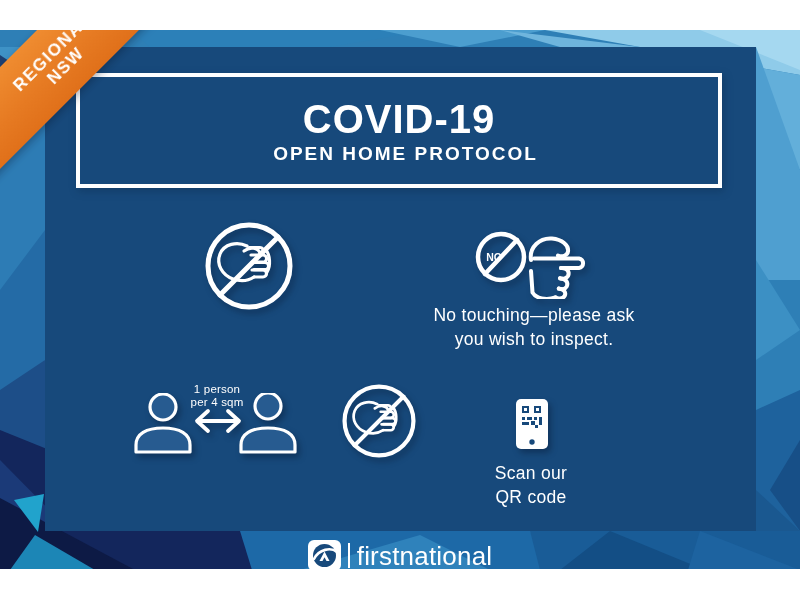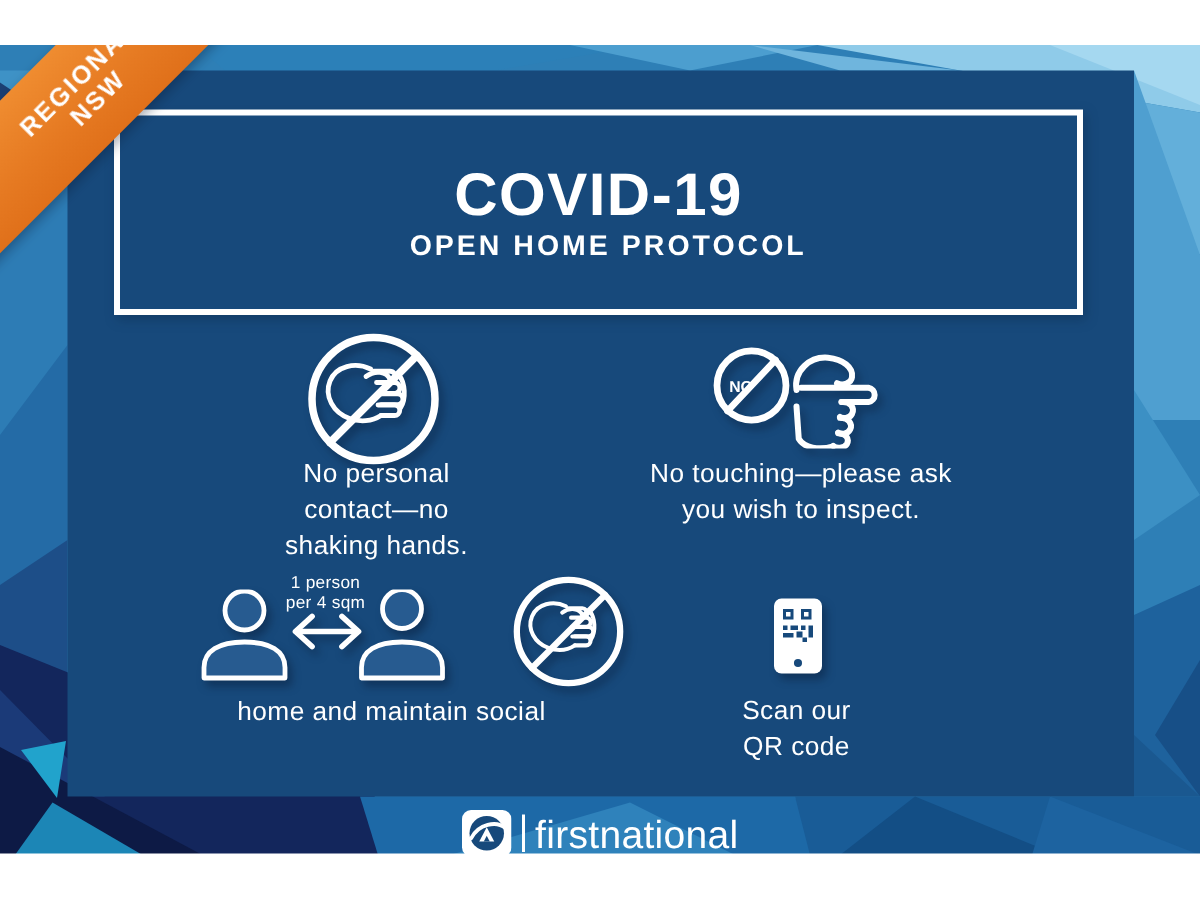--- a/index.html
+++ b/index.html
@@ -23,21 +23,21 @@
     background:linear-gradient(180deg,#EF8C30 0%, #E67A22 60%, #E0701A 100%);
     transform:rotate(-45deg); z-index:8;
     display:flex; flex-direction:column; align-items:center; justify-content:center;
     filter:drop-shadow(2px 3px 4px rgba(5,20,45,0.35));
   }
   .ribbon .rline {
     font-size:17px; font-weight:bold; letter-spacing:1.5px; line-height:19px; color:#fff;
   }
 
   .title-box {
-    position:absolute; left:31px; top:26px; width:646px; height:137px;
+    position:absolute; left:31px; top:26px; width:646px; height:115px;
     border:4px solid #ffffff; background:#17497B;
     display:flex; flex-direction:column; align-items:center; justify-content:center; gap:3px;
     filter:drop-shadow(2px 3px 4px rgba(5,20,45,0.25));
   }
   .title-main { font-size:40px; font-weight:bold; letter-spacing:1px; line-height:42px; }
   .title-sub  { font-size:19px; font-weight:bold; letter-spacing:2px; line-height:21px;margin-left:13px; }
 
   .icon-svg { position:absolute; filter:drop-shadow(3px 4px 3px rgba(5,20,45,0.4)); }
   .cap-text { position:absolute; text-align:center; font-size:17.5px; line-height:24px; letter-spacing:0.3px; }
   .small-label { position:absolute; text-align:center; font-size:11.5px; line-height:12.5px; letter-spacing:0.2px; }
@@ -101,25 +101,20 @@
         <path d="M45,35 C51,30.5 59,31.5 61,37"></path>
         <path d="M50,31.5 h11 a3.6,3.6 0 0 1 3.4,4.6"></path>
         <path d="M52,39 h12 a3.6,3.6 0 0 1 0,7.2 h-11"></path>
         <path d="M53,46.5 h13 a3.6,3.6 0 0 1 0,7.2 h-11"></path>
         <path d="M53,54 h11 a3.5,3.5 0 0 1 0,7 h-9"></path>
         <path d="M67,34 c4,5 5,16 1,22"></path>
       </g>
       <line x1="79" y1="21" x2="21" y2="79" stroke-width="5"></line>
     </g>
   </svg>
-  <div class="cap-text" style="left:96px; top:256px; width:220px;">
-    <div>No personal</div>
-    <div>contact—no</div>
-    <div>shaking hands.</div>
-  </div>
 
   <svg class="icon-svg" style="left:429px; top:174px;" width="135" height="78" viewBox="0 0 135 78">
     <g fill="none" stroke="#ffffff" stroke-linecap="round" stroke-linejoin="round">
       <circle cx="27" cy="36" r="23" stroke-width="4.5"></circle>
       <line x1="43" y1="19" x2="11" y2="53" stroke-width="4.5"></line>
       <g stroke-width="4">
         <path d="M57,39 C55,26 66,16.5 78,17.5 C88,18.5 95,24 94,30.5 C93.5,34.5 88,36.5 84,34.5"></path>
         <path d="M60,37.5 L105,37.5 A4.8,4.8 0 0 1 105,47 L87,47"></path>
         <path d="M87,47 C93,46.5 96,51 94,55 C92.3,58.2 87.5,58.3 86,57"></path>
         <path d="M86,57.5 C91.5,57.2 94.6,61.5 92.8,65.3 C91,68.8 86.3,68.8 84.8,67.4"></path>
@@ -160,21 +155,20 @@
         <path d="M50,31.5 h11 a3.6,3.6 0 0 1 3.4,4.6"></path>
         <path d="M52,39 h12 a3.6,3.6 0 0 1 0,7.2 h-11"></path>
         <path d="M53,46.5 h13 a3.6,3.6 0 0 1 0,7.2 h-11"></path>
         <path d="M53,54 h11 a3.5,3.5 0 0 1 0,7 h-9"></path>
         <path d="M67,34 c4,5 5,16 1,22"></path>
       </g>
       <line x1="79" y1="21" x2="21" y2="79" stroke-width="5"></line>
     </g>
   </svg>
   <div class="cap-text" style="left:66px; top:415px; width:300px;">
-    <div>home and maintain social</div>
   </div>
 
   <svg class="icon-svg" style="left:470px; top:351px;" width="34" height="52" viewBox="0 0 34 52">
     <rect x="1" y="1" width="32" height="50" rx="5" fill="#ffffff"></rect>
     <g fill="#17497B">
       <rect x="7" y="8" width="7" height="7"></rect>
       <rect x="19" y="8" width="7" height="7"></rect>
       <rect x="7" y="19" width="3" height="3"></rect>
       <rect x="12" y="19" width="5" height="3"></rect>
       <rect x="19" y="19" width="3" height="3"></rect>

